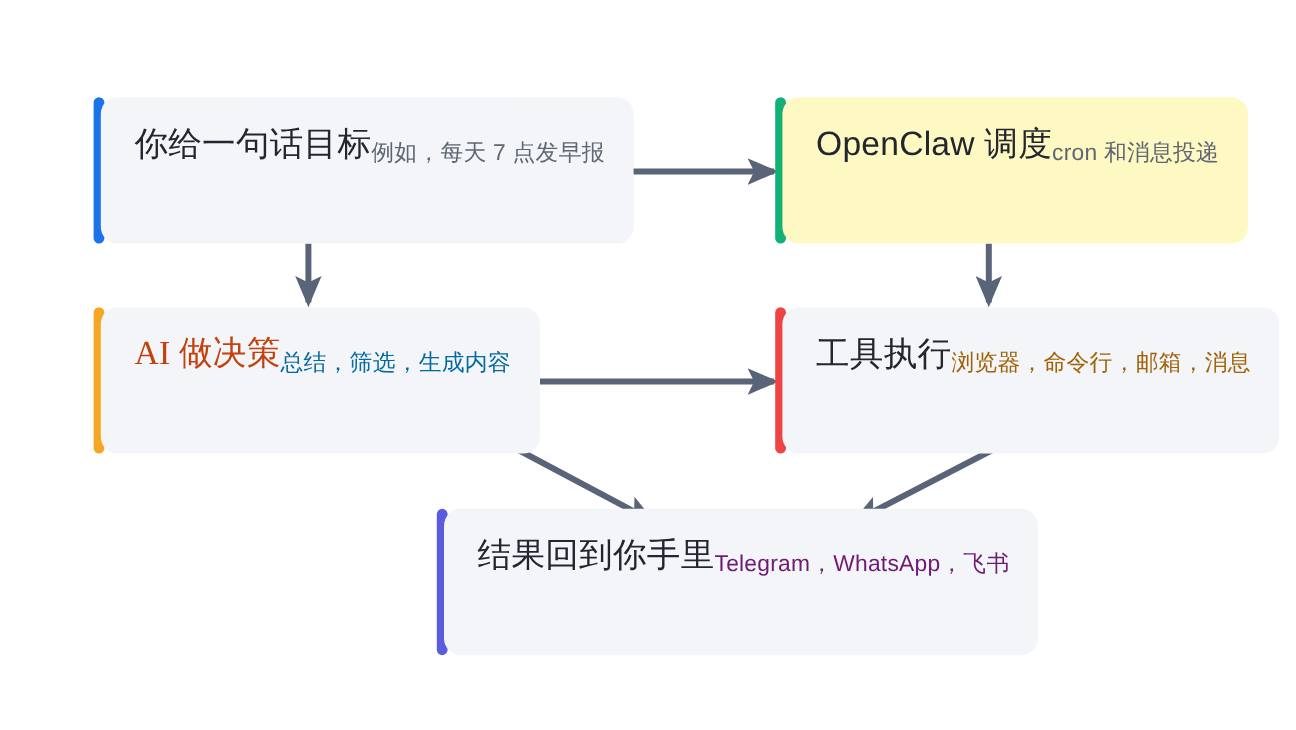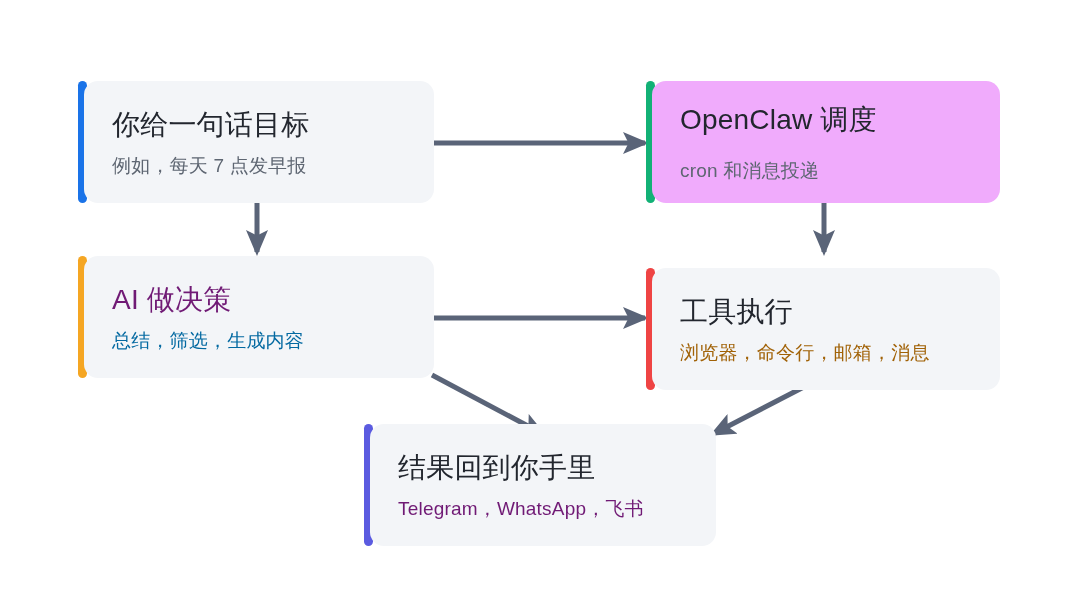--- a/index.html
+++ b/index.html
@@ -41,21 +41,21 @@
     flex: 0 0 9px;
     align-self: stretch;
   }
   .card-body {
     flex: 1 1 auto;
     background: #f3f5f8;
     border-radius: 14px;
     margin-left: -3px;
     padding: 22px 24px 20px 28px;
     display: flex;
-    flex-direction: column;
+    flex-direction: row;
     justify-content: center;
     box-sizing: border-box;
   }
   .card-title {
     font-size: 28px;
     line-height: 1.18;
     color: #22262e;
     font-weight: 400;
     letter-spacing: 0.2px;
     white-space: nowrap;
@@ -67,21 +67,21 @@
     color: #5e6672;
     font-weight: 400;
     letter-spacing: 0.2px;
     white-space: nowrap;
   }
 
   
   #card-goal      { left: 78px;  top: 81px;  width: 356px; height: 122px; }
   #card-schedule  { left: 646px; top: 81px;  width: 354px; height: 122px; }
   #card-ai        { left: 78px;  top: 256px; width: 356px; height: 122px; }
-  #card-tools     { left: 646px; top: 268px; width: 354px; height: 122px; }
+  #card-tools     { left: 646px; top: 256px; width: 354px; height: 122px; }
   #card-result    { left: 364px; top: 424px; width: 352px; height: 122px; justify-content: space-between; }
 </style>
 </head>
 <body>
 
 <div id="canvas">
 
   <svg id="arrow-layer" viewBox="0 0 1080 608" width="1080" height="608" xmlns="http://www.w3.org/2000/svg">
     <defs>
       <marker id="arrowhead" markerWidth="5.2" markerHeight="4.4" refX="4.4" refY="2.2" orient="auto" markerUnits="strokeWidth">
@@ -105,30 +105,30 @@
   <div class="card" id="card-goal">
     <div class="card-accent" style="background:#1a73e8"></div>
     <div class="card-body" style="background: rgb(243, 245, 248);">
       <div class="card-title" style="color: rgb(34, 38, 46);">你给一句话目标</div>
       <div class="card-subtitle" style="color: rgb(94, 102, 114);">例如，每天 7 点发早报</div>
     </div>
   </div>
 
   <div class="card" id="card-schedule">
     <div class="card-accent" style="background:#12b176"></div>
-    <div class="card-body" style="background: #f0abfc; gap: 10px;">
+    <div class="card-body" style="background: #fef9c3;">
       <div class="card-title" style="color: rgb(34, 38, 46);">OpenClaw 调度</div>
       <div class="card-subtitle" style="color: rgb(94, 102, 114);">cron 和消息投递</div>
     </div>
   </div>
 
   <div class="card" id="card-ai">
     <div class="card-accent" style="background:#f5a623"></div>
     <div class="card-body" style="background: rgb(243, 245, 248);">
-      <div class="card-title" style="color: #701a75;">AI 做决策</div>
+      <div class="card-title" style="color: #c2410c; font-family: Liberation Serif, serif;">AI 做决策</div>
       <div class="card-subtitle" style="color: #0369a1;">总结，筛选，生成内容</div>
     </div>
   </div>
 
   <div class="card" id="card-tools">
     <div class="card-accent" style="background:#ef4444"></div>
     <div class="card-body" style="background: rgb(243, 245, 248);">
       <div class="card-title" style="color: rgb(34, 38, 46);">工具执行</div>
       <div class="card-subtitle" style="color: #a16207;">浏览器，命令行，邮箱，消息</div>
     </div>

